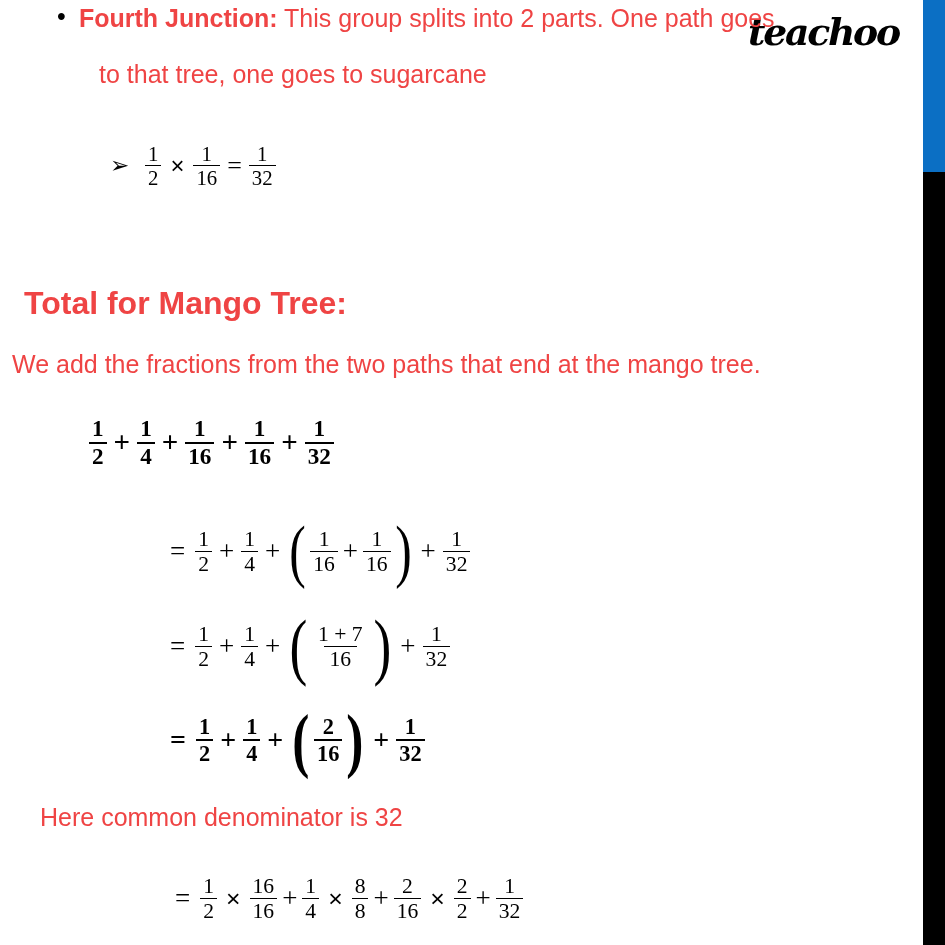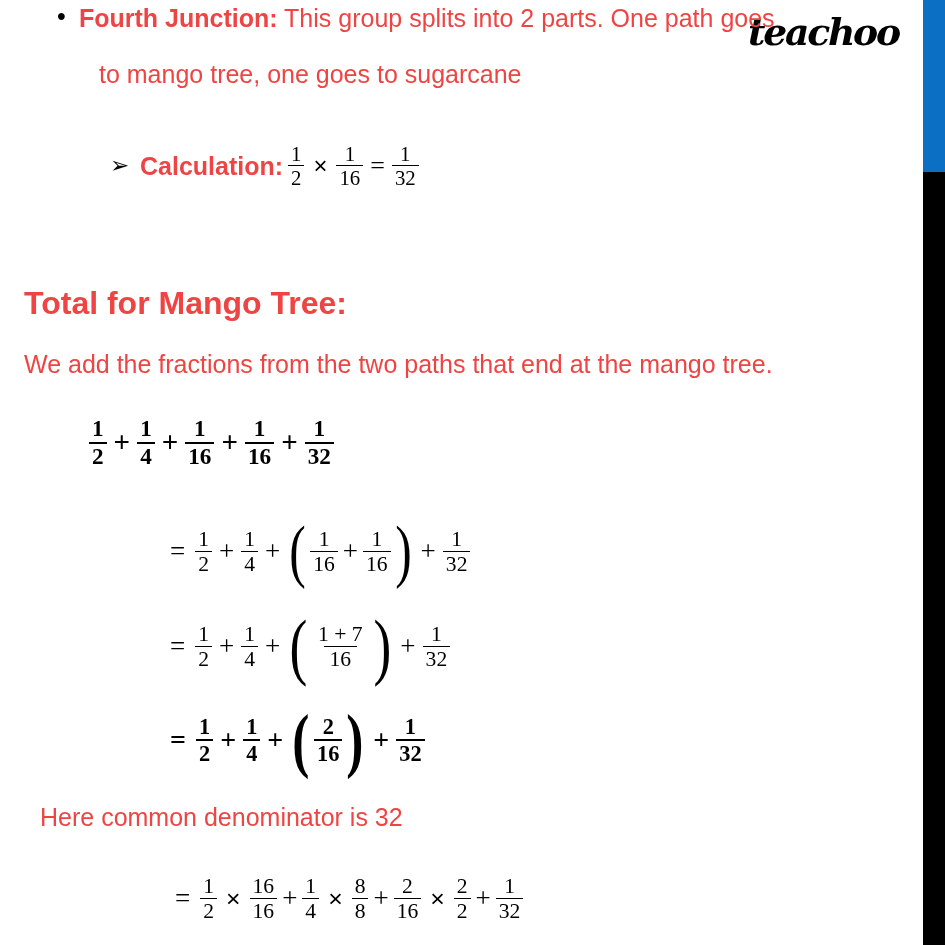--- a/index.html
+++ b/index.html
@@ -168,25 +168,24 @@
 
 <div id="watermark">teachoo</div>
 
 <div class="bullet-row" style="left:57px; top:4px;">
   <span class="bullet-dot">•</span>
   <span class="tx" style="position:static;">
     <b>Fourth Junction:</b><span> This group splits into 2 parts. One path goes</span>
   </span>
 </div>
 
-<div class="tx" style="left:99px; top:60px;">to mango tree, one goes to sugarcane</div>
+<div class="tx" style="left:99px; top:60px;">to that tree, one goes to sugarcane</div>
 
 <div class="bullet-row" style="left:110px; top:143px; align-items:center;">
   <span class="arrow-mark">➢</span>
-  <span class="tx bold" style="position:static; font-size:25px;">Calculation:</span>
 
   <span class="math inline-small" style="position:static; margin-left:4px;">
     <span class="frac">
       <span class="num">1</span>
       <span class="den">2</span>
     </span>
     <span class="op times">×</span>
     <span class="frac">
       <span class="num">1</span>
       <span class="den">16</span>
@@ -194,21 +193,21 @@
     <span class="op">=</span>
     <span class="frac">
       <span class="num">1</span>
       <span class="den">32</span>
     </span>
   </span>
 </div>
 
 <div class="tx bold" style="left:24px; top:285px; font-size:32px;">Total for Mango Tree:</div>
 
-<div class="tx" style="left:24px; top:350px;">We add the fractions from the two paths that end at the mango tree.</div>
+<div class="tx" style="left:12px; top:350px;">We add the fractions from the two paths that end at the mango tree.</div>
 
 <div class="math bold" style="left:88px; top:417px; font-size:29px;">
   <span class="frac">
     <span class="num">1</span>
     <span class="den">2</span>
   </span>
   <span class="op">+</span>
   <span class="frac">
     <span class="num">1</span>
     <span class="den">4</span>

